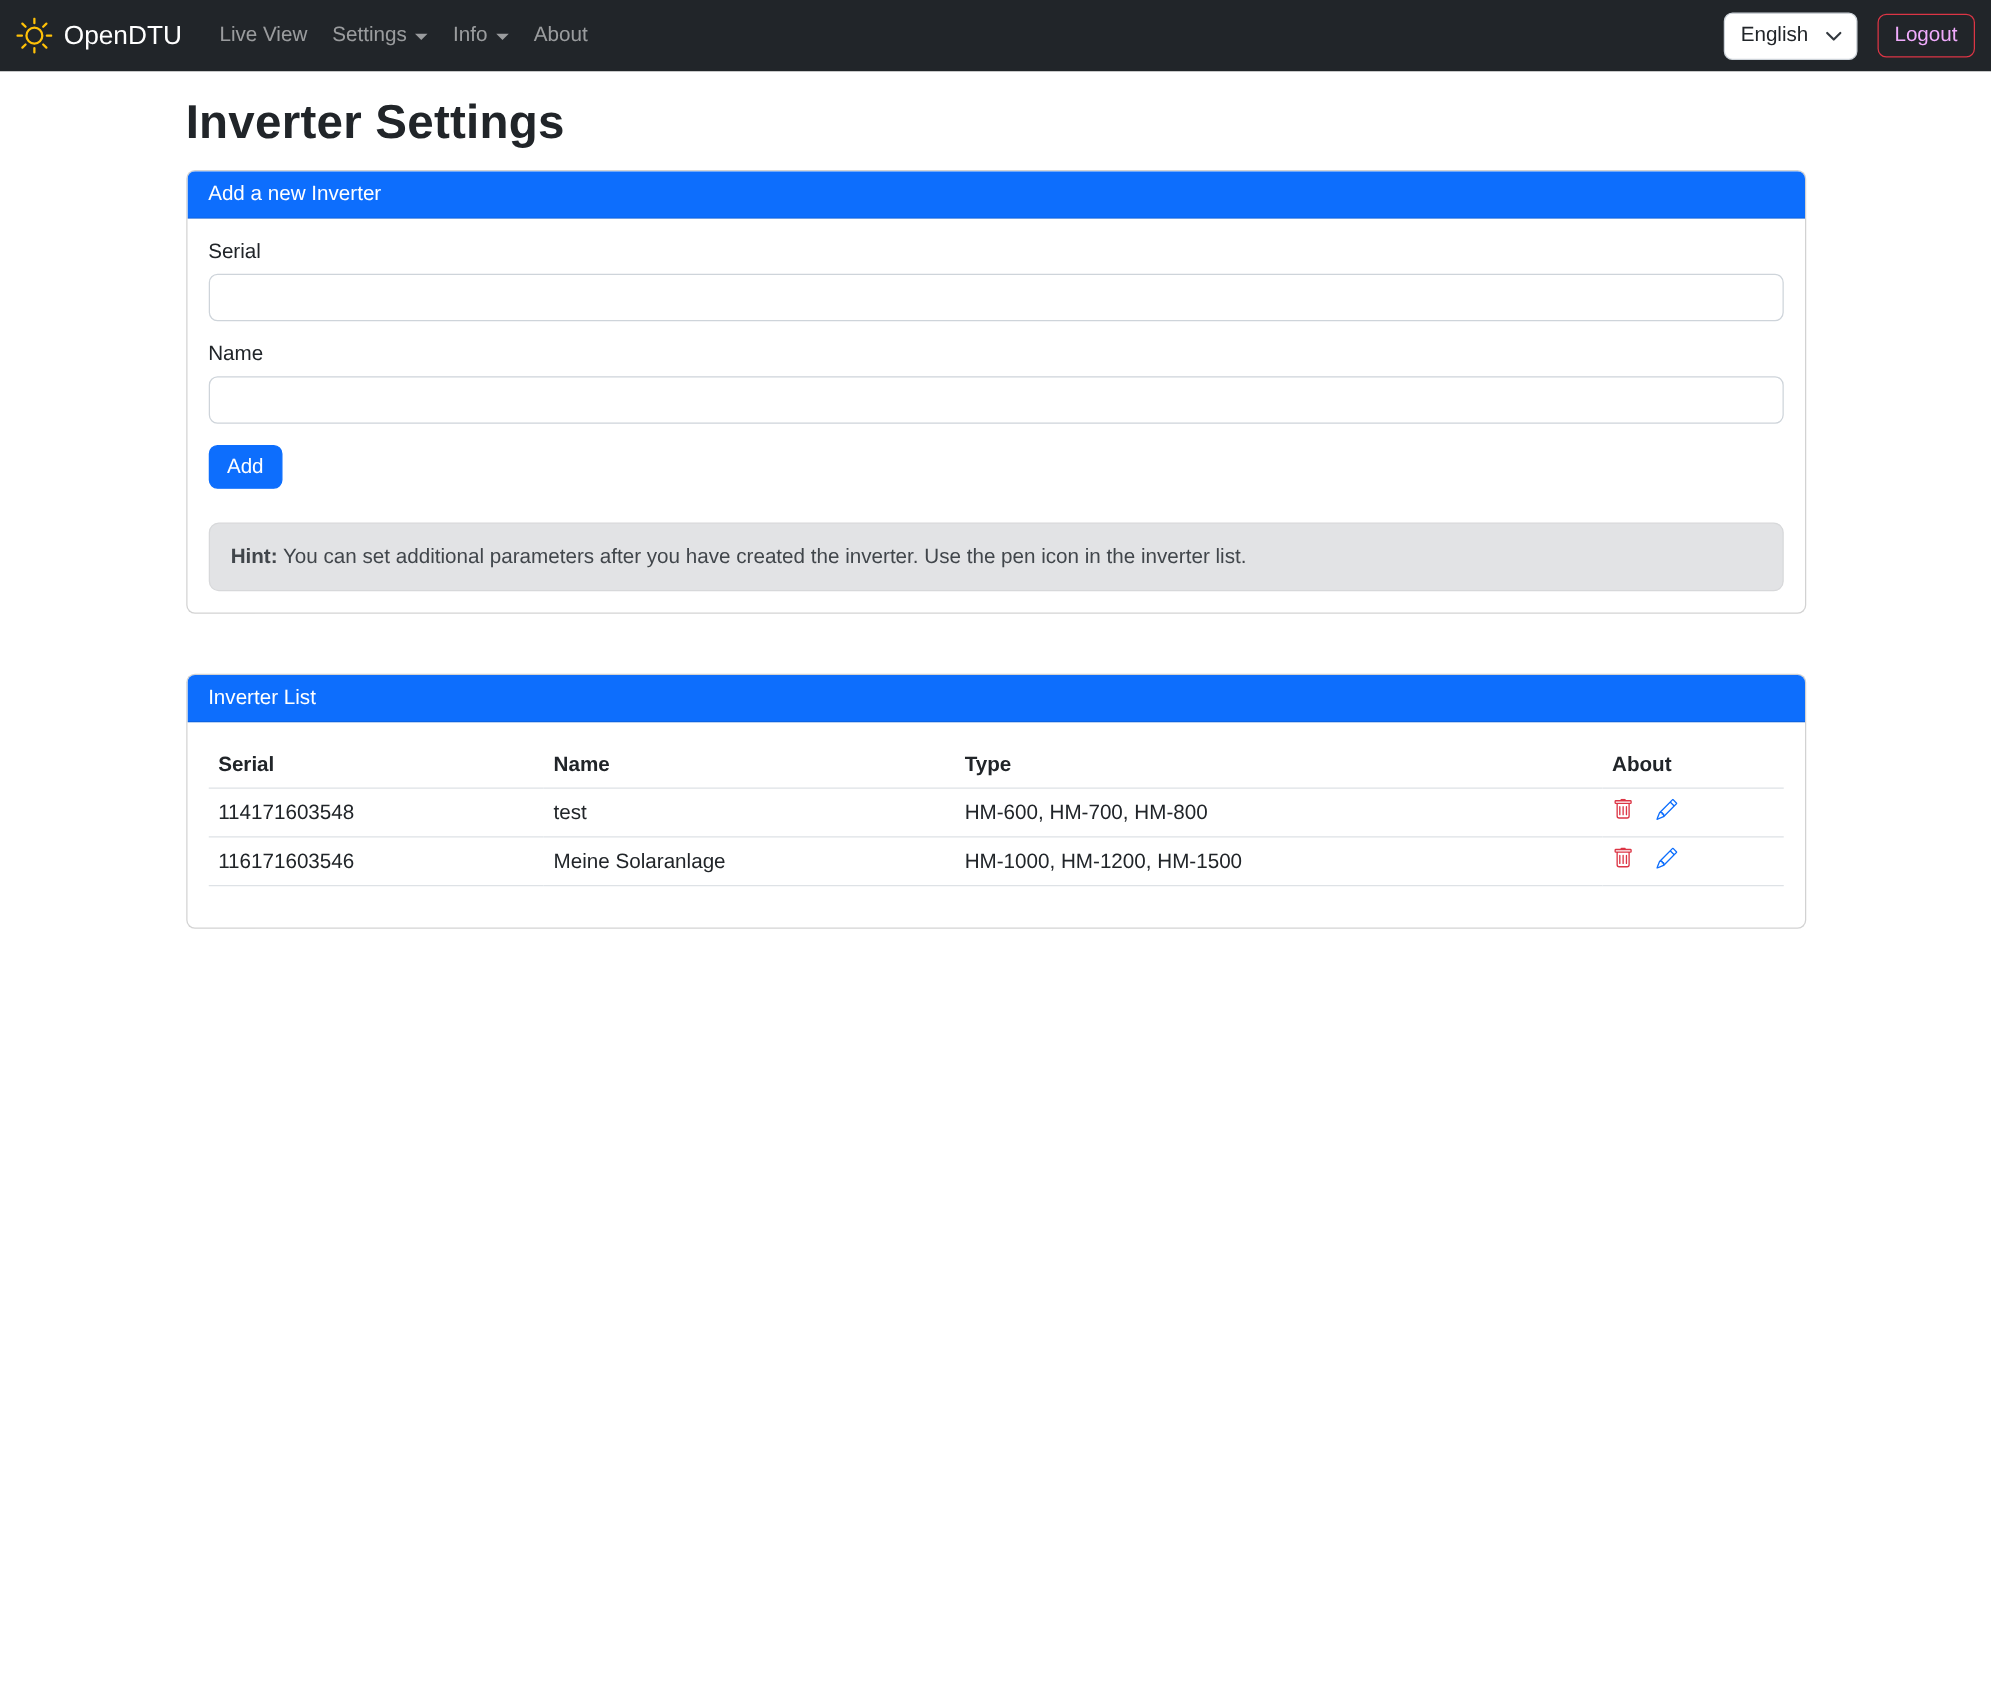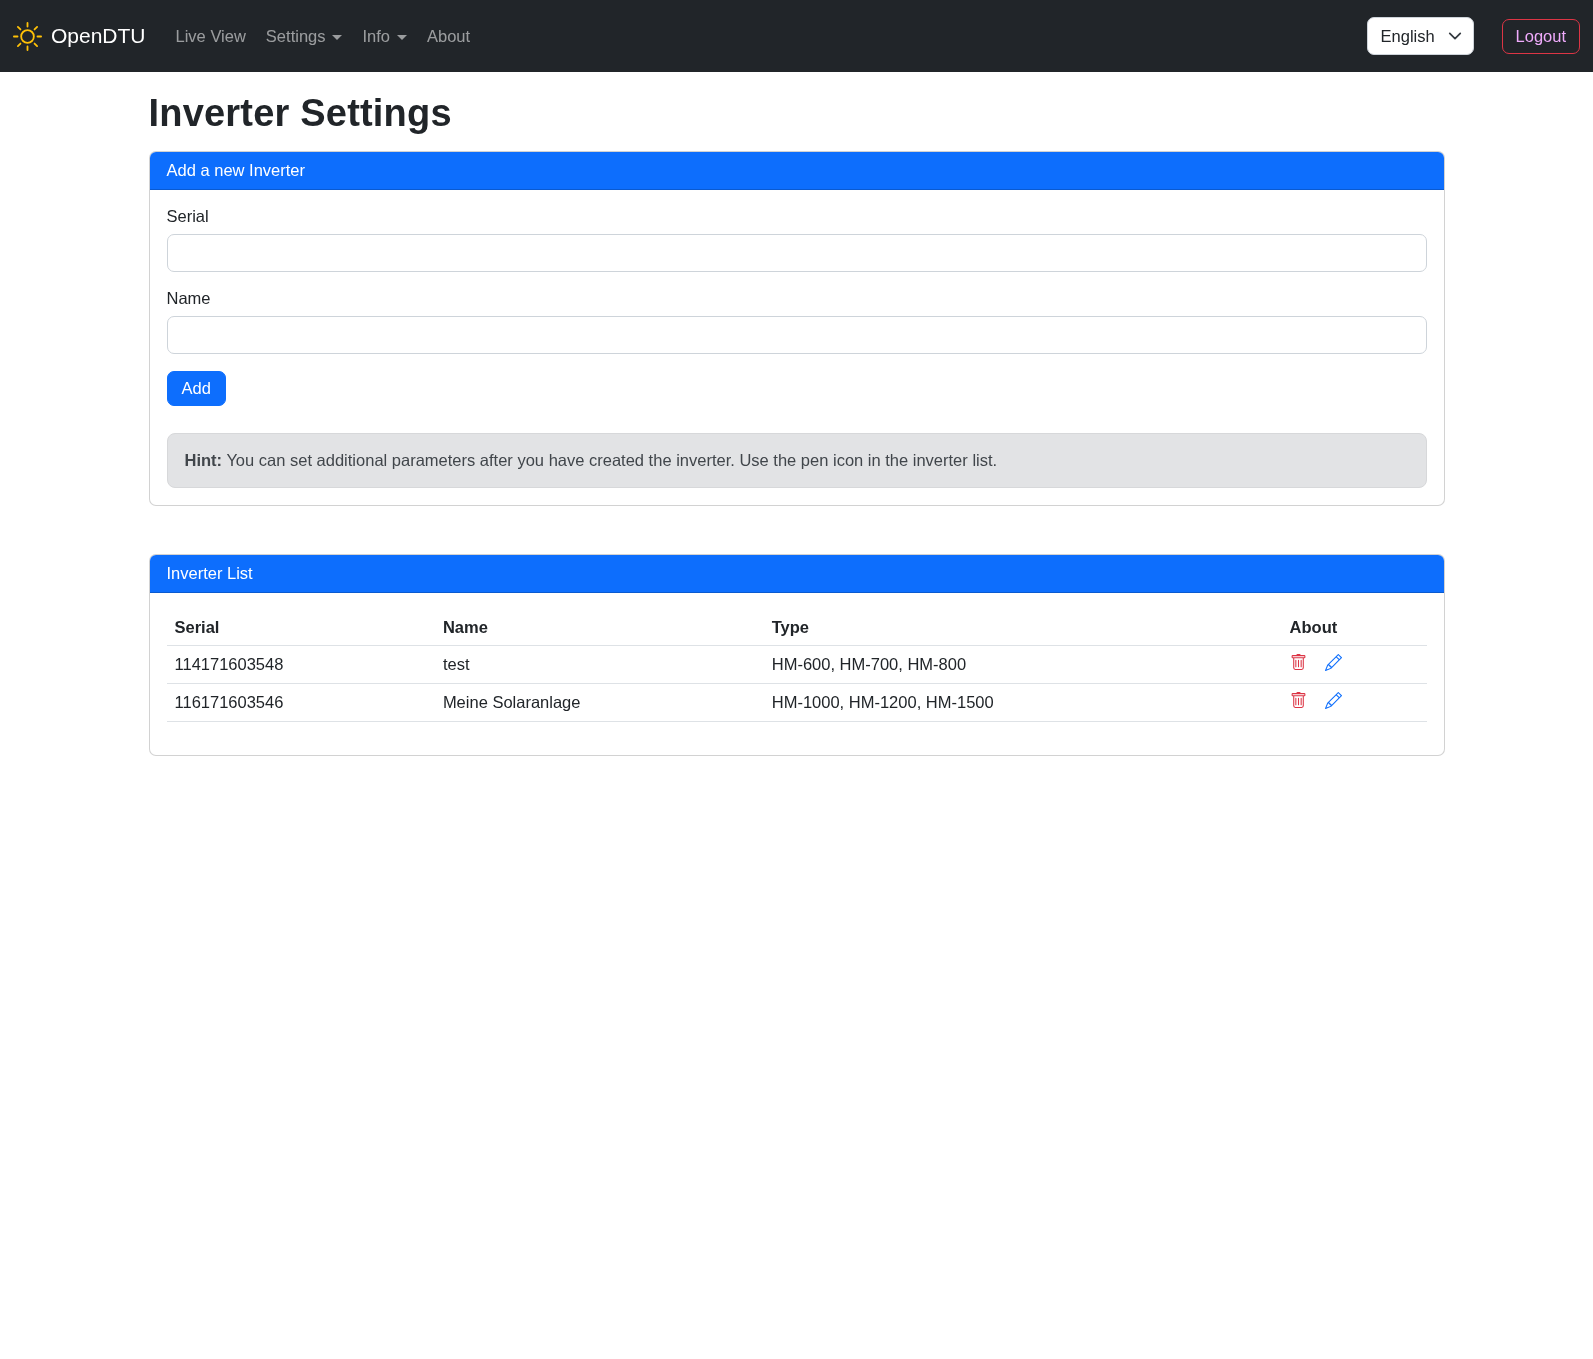--- a/index.html
+++ b/index.html
@@ -11,21 +11,21 @@
     font-family: "Liberation Sans", "DejaVu Sans", sans-serif;
     font-size: 16px;
   }
   body { min-height: 1359px; width: 1593px; }
 
   
   .navbar {
     display: flex;
     align-items: center;
     background: #212529;
-    height: 72px;
+    height: 57px;
     padding: 0 13px;
   }
   .brand {
     display: flex;
     align-items: center;
     gap: 9px;
     color: #ffffff;
     font-size: 21px;
     text-decoration: none;
     margin-right: 20px;
@@ -48,21 +48,21 @@
     width: 0; height: 0;
     border-left: 5px solid transparent;
     border-right: 5px solid transparent;
     border-top: 5px solid currentColor;
     margin-top: 2px;
   }
   .nav-right {
     margin-left: auto;
     display: flex;
     align-items: center;
-    gap: 28px;
+    gap: 16px;
   }
   .lang-select {
     background: #ffffff;
     border: 1px solid #ced4da;
     border-radius: 7px;
     height: 38px;
     padding: 0 36px 0 13px;
     display: flex;
     align-items: center;
     color: #212529;

